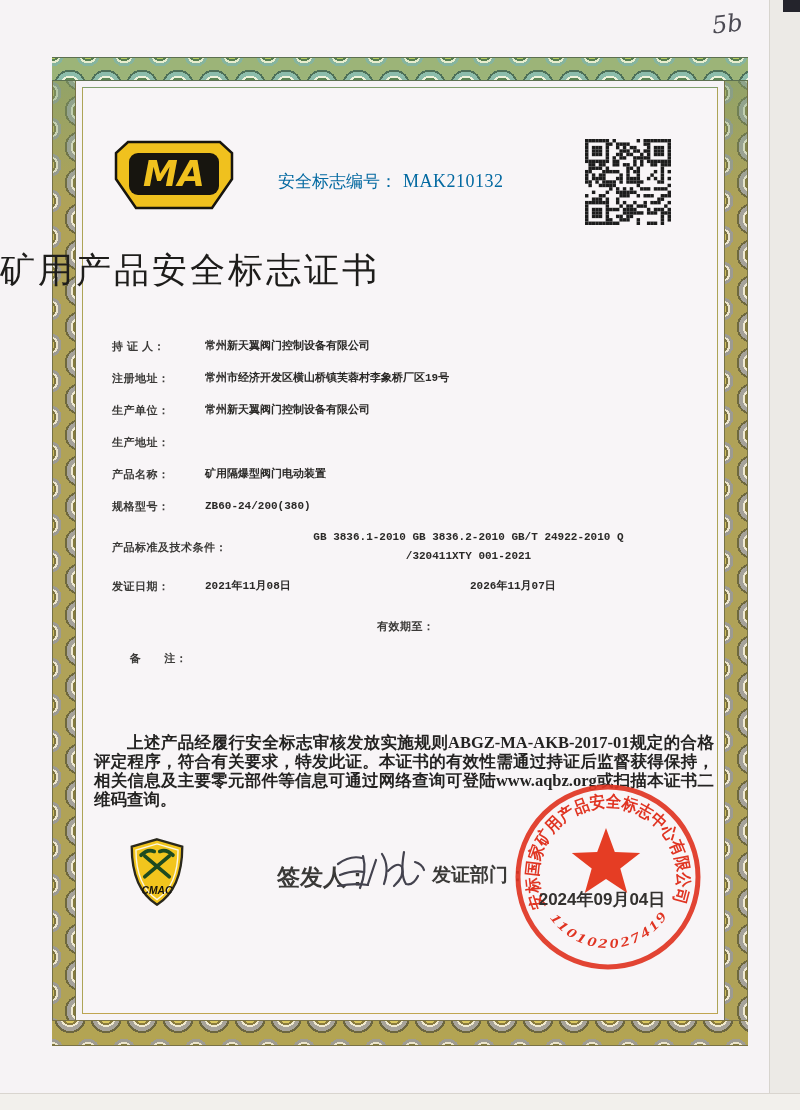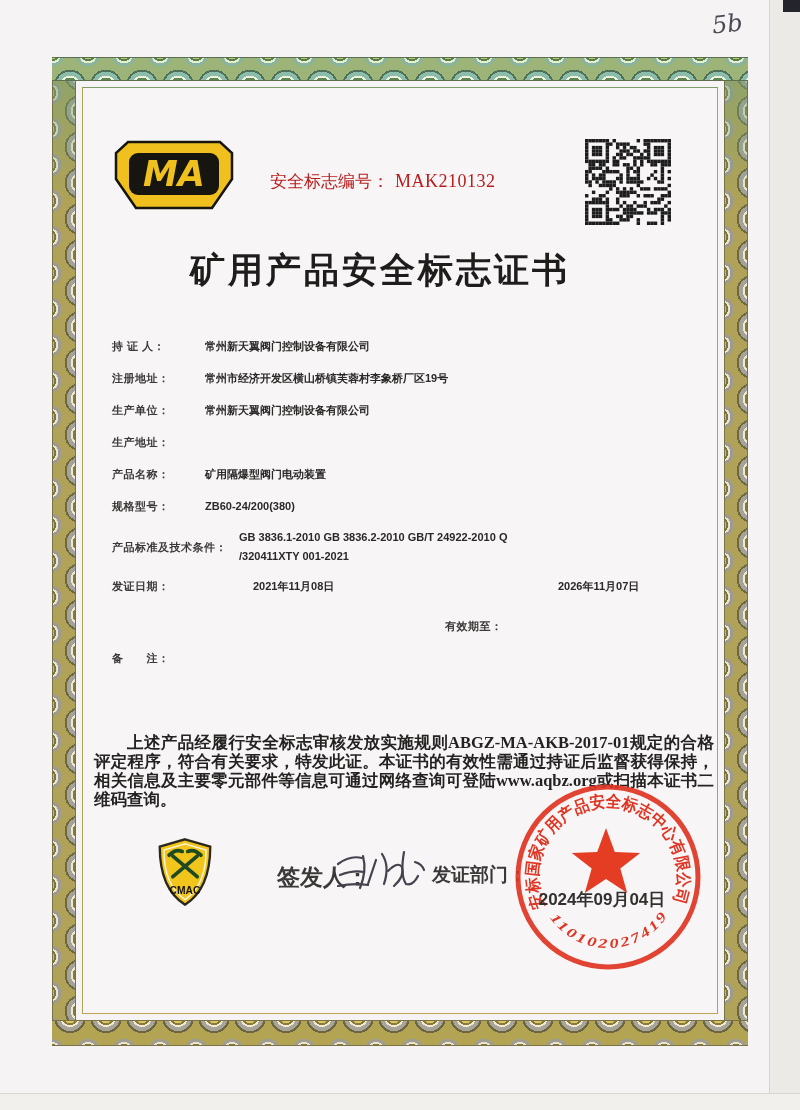--- a/index.html
+++ b/index.html
@@ -31,44 +31,44 @@
   .f-bottom{position:absolute;left:0;right:0;bottom:0;height:26px;background-color:#b3a453;
     background-image:
       radial-gradient(circle at 50% -15%, #d9c65e 0 6px, #8a7c3e 6px 8px, #f0ead0 8px 10px, #a8a49a 10px 14px, #6c6640 14px 16px, transparent 16px),
       radial-gradient(circle at 50% 115%, #cfbd58 0 5px, #837a3e 5px 7px, #ebe4ca 7px 9px, #9f9c92 9px 12px, transparent 12px);
     background-size:36px 26px;background-position:0 0,18px 0;
     border-top:1px solid #7a7244;border-bottom:1px solid #7a7244;box-sizing:border-box;}
   .f-line{position:absolute;left:30px;top:30px;right:30px;bottom:32px;border:1px solid;border-color:#7d9e6b #ada457 #c0a550 #ada457;background:#f8f5f7;}
 
   
   .ma-logo{position:absolute;left:112px;top:138px;width:124px;height:74px;}
-  .cert-no{position:absolute;left:270px;top:170px;font-family:"Liberation Serif",serif;font-size:17px;color:#b91c1c;white-space:nowrap;}
+  .cert-no{position:absolute;left:278px;top:170px;font-family:"Liberation Serif",serif;font-size:17px;color:#0369a1;white-space:nowrap;}
   .cert-no .num{font-size:18px;letter-spacing:.5px;margin-left:6px;}
   .qr{position:absolute;left:585px;top:139px;width:86px;height:86px;}
-  .title{position:absolute;left:0;right:40px;top:247px;text-align:center;font-size:35px;font-weight:700;letter-spacing:3px;color:#1e1d1b;}
+  .title{position:absolute;left:0;right:40px;top:247px;font-size:35px;font-weight:400;letter-spacing:3px;color:#1e1d1b;}
 
   
   .fields{position:absolute;left:112px;top:336px;width:586px;font-size:11px;color:#2a2927;}
   .row{display:flex;margin-bottom:12px;line-height:20px;}
   .lbl{flex:none;width:93px;font-weight:700;color:#3a3937;letter-spacing:.5px;}
-  .val{font-family:Liberation Sans, sans-serif;font-weight:700;white-space:pre-line;}
+  .val{font-family:Liberation Mono, monospace;font-weight:700;white-space:pre-line;}
   .row-std{align-items:center;margin-bottom:10px;}
   .row-std .lbl{width:auto;margin-right:12px;}
-  .row-std .val{flex:1;line-height:19px;}
+  .row-std .val{flex:1;line-height:19px;text-align:center;}
   .row-apply .val{font-style:italic;}
-  .row-dates .val1{flex:none;width:172px;margin-left:28px;}
+  .row-dates .val1{flex:none;width:172px;}
   .lbl2{flex:none;width:93px;font-weight:700;color:#3a3937;letter-spacing:.5px;margin-top:40px;}
-  .row-dates{margin-top:6px;gap:20px;}
-  .row-remark{margin-top:11px;}
+  .row-dates{margin-top:6px;}
+  .row-remark{margin-top:11px;text-align:center;}
 
   
   .para{position:absolute;left:94px;top:733px;width:620px;font-family:"Liberation Serif",serif;font-size:16.5px;font-weight:700;line-height:19px;color:#242322;text-align:justify;text-indent:2em;}
 
   
-  .cmac{position:absolute;left:156px;top:837px;width:58px;height:70px;}
+  .cmac{position:absolute;left:128px;top:837px;width:58px;height:70px;font-style:italic;}
   .signer-label{position:absolute;left:277px;top:862px;font-size:23px;font-weight:700;color:#3a3937;}
   .signature{position:absolute;left:330px;top:840px;width:108px;height:58px;}
   .dept-label{position:absolute;left:432px;top:862px;font-size:19px;font-weight:700;color:#3a3937;}
   .stamp{position:absolute;left:510px;top:780px;width:196px;height:196px;}
 </style>
 </head>
 <body>
 
 <div class="page">
 

